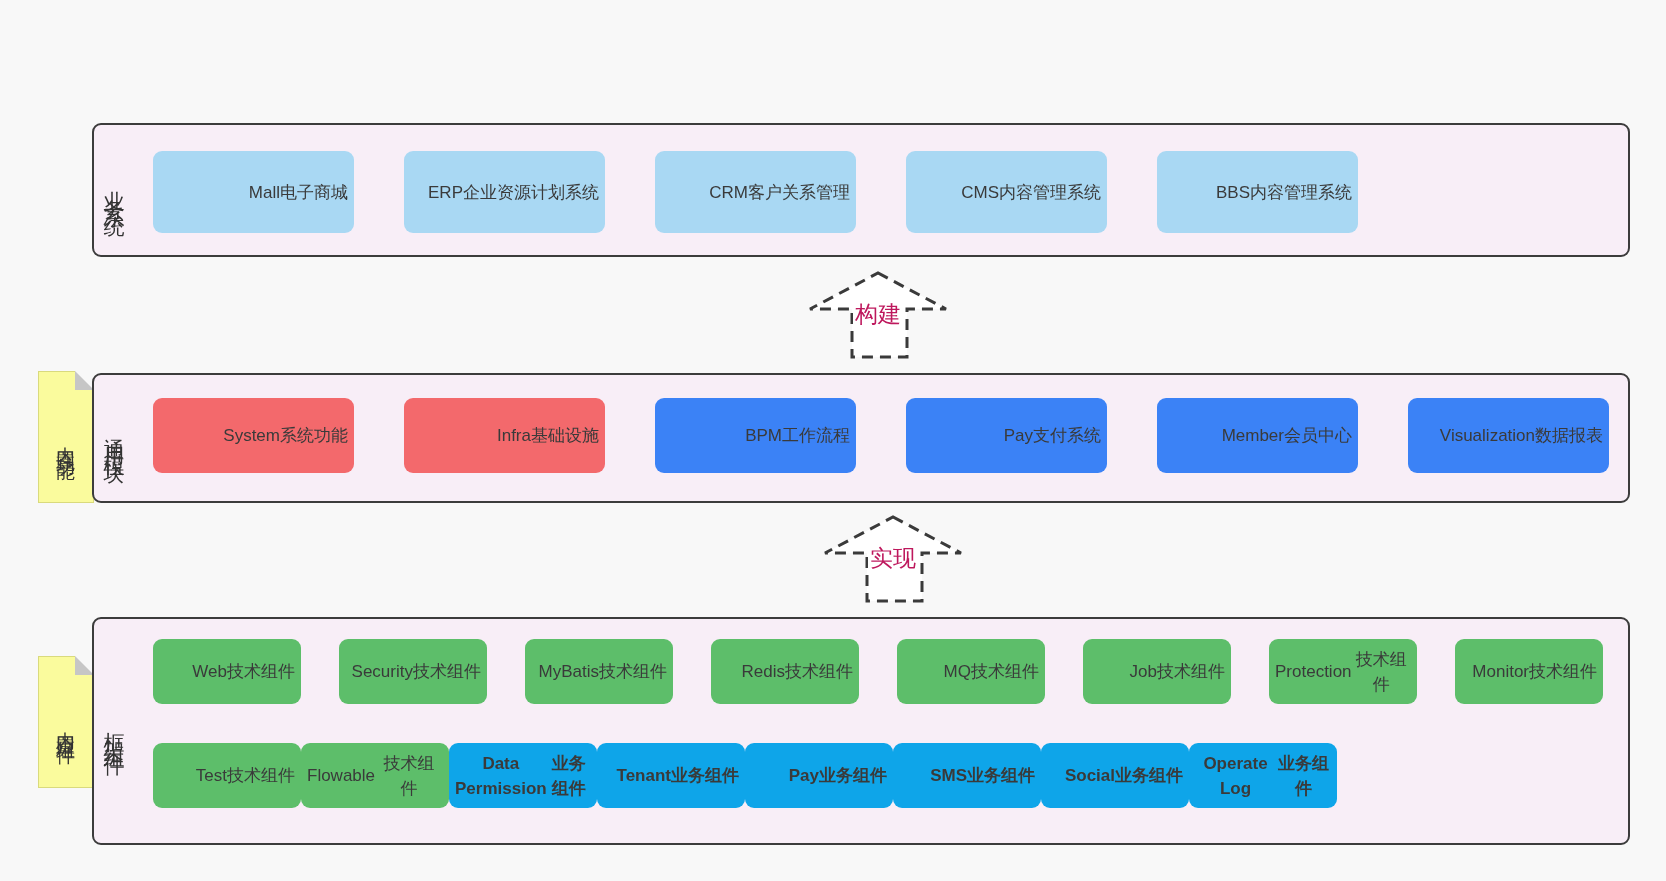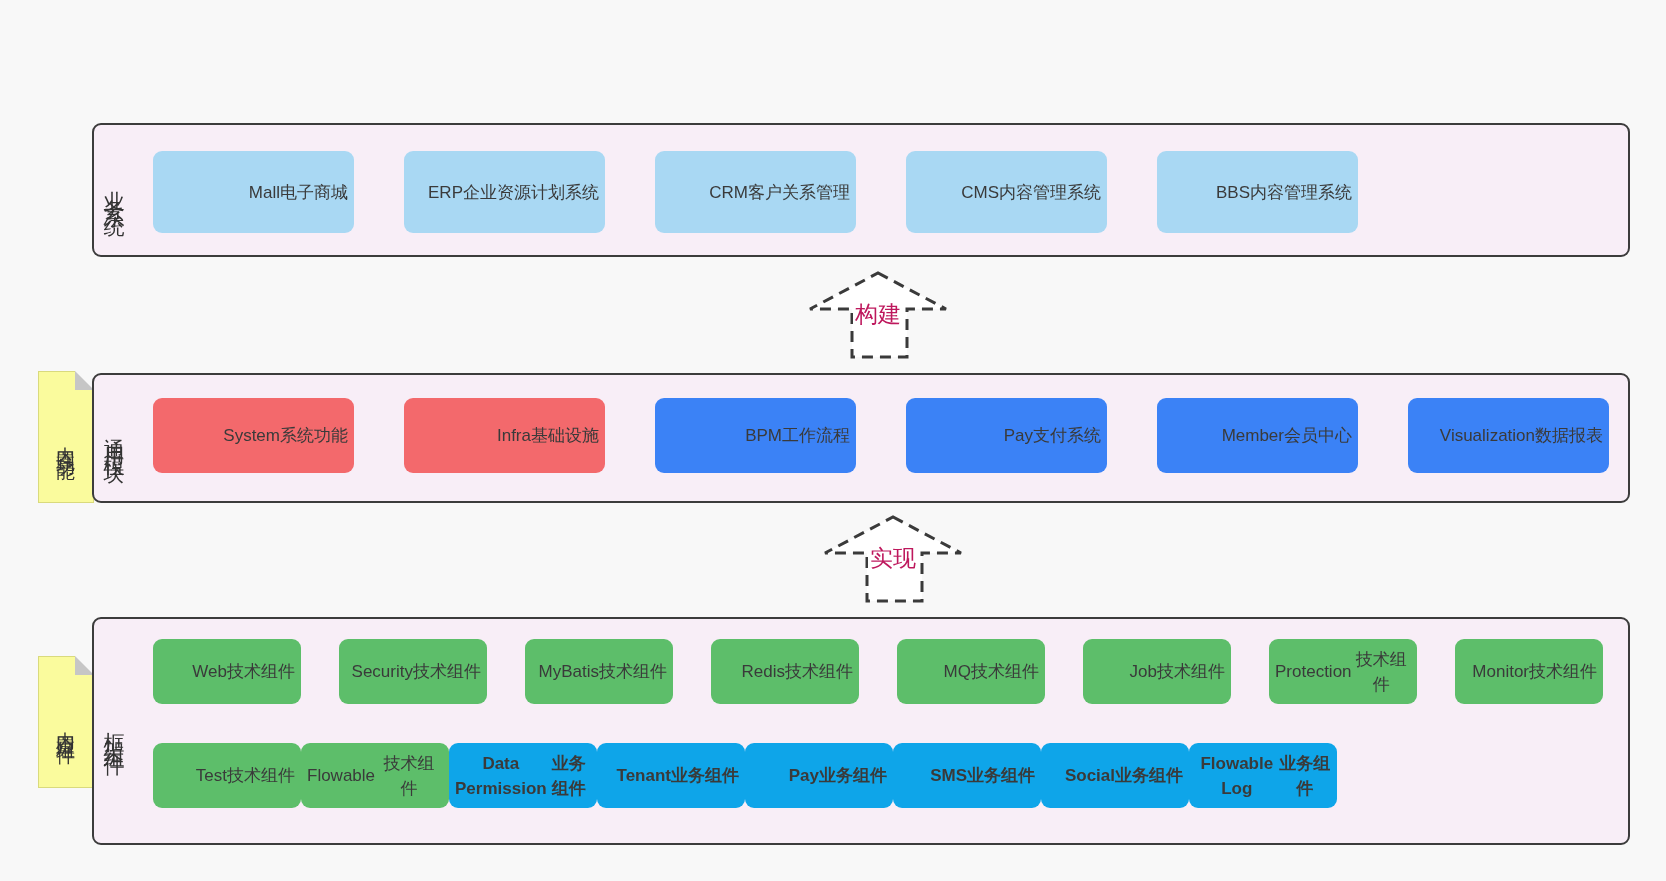--- a/index.html
+++ b/index.html
@@ -202,19 +202,19 @@
       </div>
       <div class="box lightgreen">
         <div>SMS</div>
         <div>业务组件</div>
       </div>
       <div class="box lightgreen">
         <div>Social</div>
         <div>业务组件</div>
       </div>
       <div class="box lightgreen">
-        <div>Flowable Log</div>
+        <div>Operate Log</div>
         <div>业务组件</div>
       </div>
     </div>
   </div>
 
 </div>
 
 </body></html>

